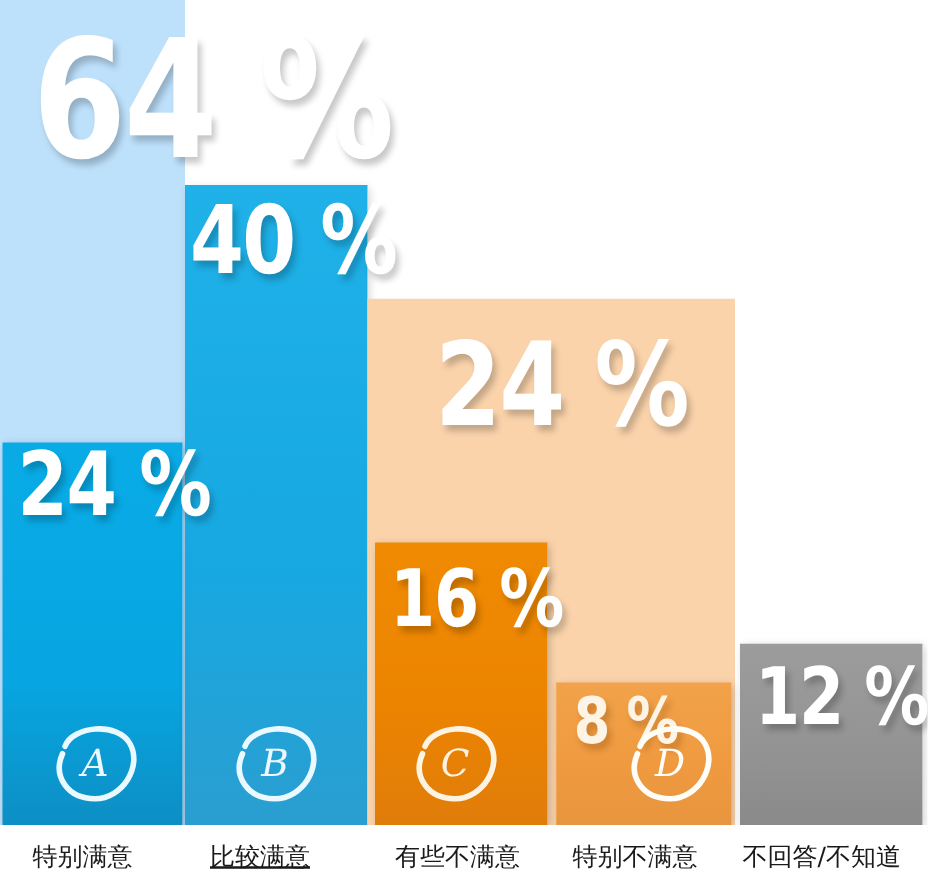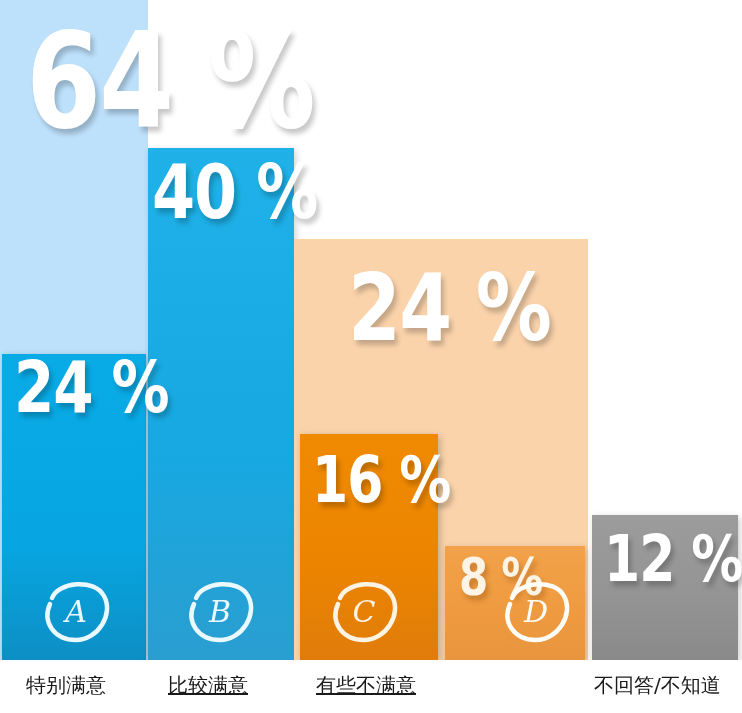--- a/index.html
+++ b/index.html
@@ -121,21 +121,21 @@
   .cat-label {
     position: absolute;
     top: 12px;
     font-size: 20px;
     color: #1a1a1a;
     font-family: "DejaVu Sans", "Liberation Sans", sans-serif;
     white-space: nowrap;
   }
   .cl-0 { left: 26px;  }
   .cl-1 { left: 168px; text-decoration: underline; }
-  .cl-2 { left: 316px; text-decoration: underline; }
+  .cl-2 { left: 316px; }
   .cl-3 { left: 458px; }
   .cl-4 { left: 594px; }
 </style>
 </head>
 <body>
 
 <div id="chart-root">
 
   <div class="plot-area">
 
@@ -182,16 +182,17 @@
         <path d="M14 26 C20 10, 56 6, 66 24 C76 42, 60 68, 38 68 C16 68, 4 50, 12 32" fill="none" stroke="#fffdf8" stroke-width="4.5" stroke-linecap="round"></path>
         <text x="38" y="50" text-anchor="middle" font-family="'DejaVu Serif', serif" font-style="italic" font-size="30" fill="#fffdf8">D</text>
       </svg>
     </div>
   </div>
 
   <div class="labels-row">
     <div class="cat-label cl-0">特别满意</div>
     <div class="cat-label cl-1">比较满意</div>
     <div class="cat-label cl-2">有些不满意</div>
+    <div class="cat-label cl-3">特别不满意</div>
     <div class="cat-label cl-4">不回答/不知道</div>
   </div>
 
 </div>
 
 </body></html>

